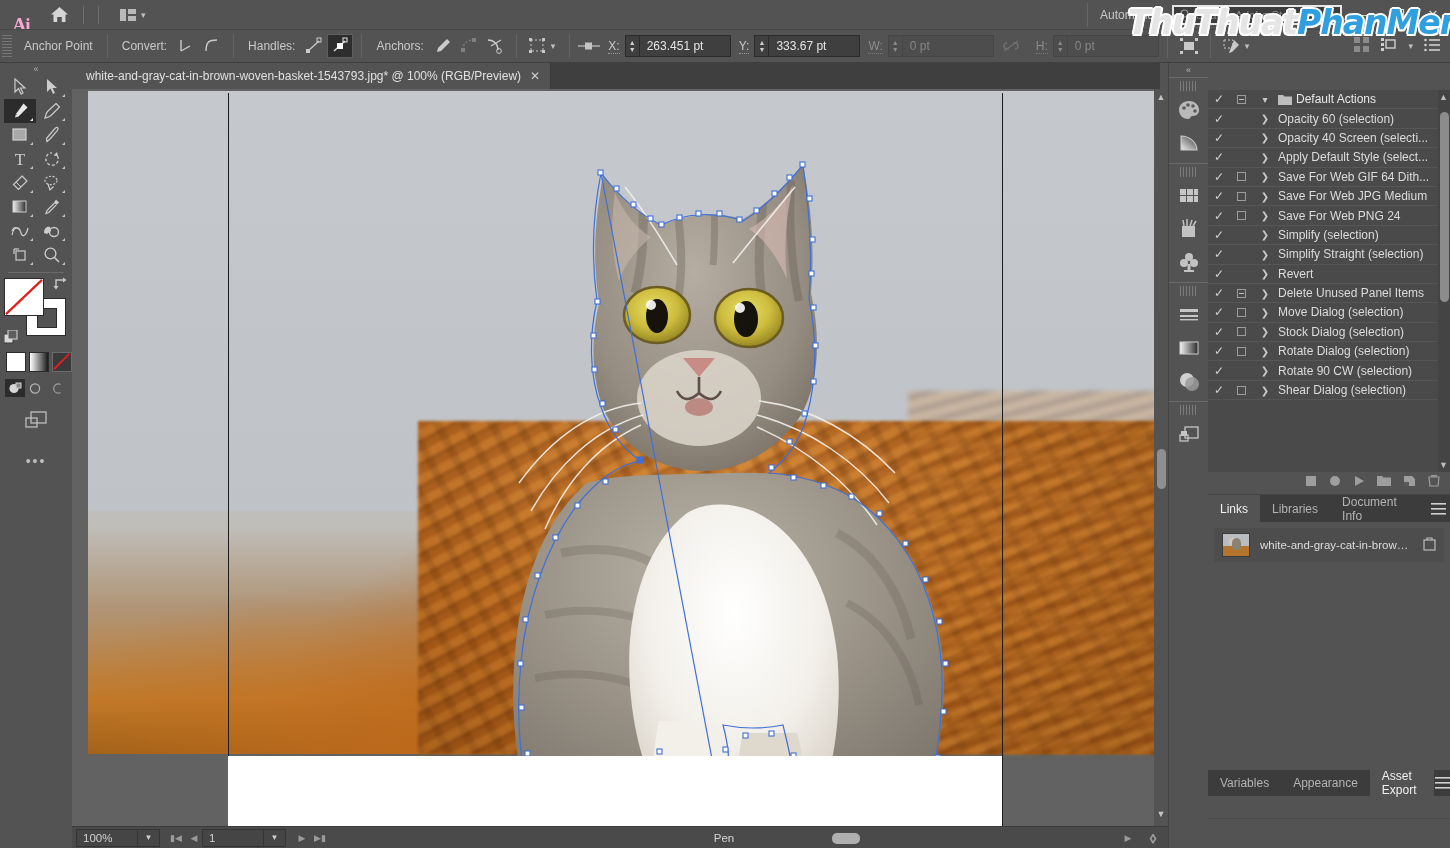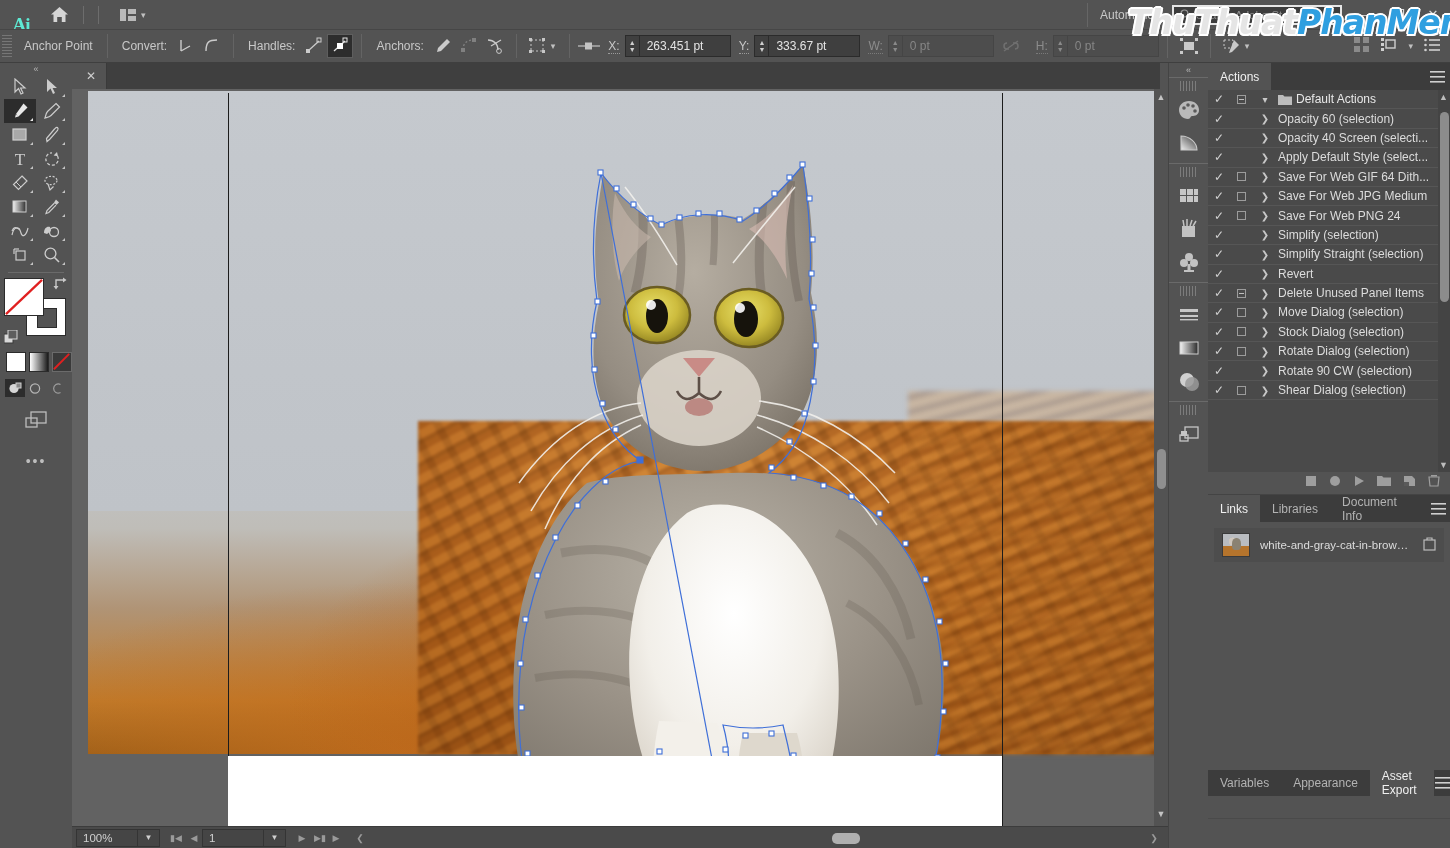--- a/index.html
+++ b/index.html
@@ -11,21 +11,21 @@
     font-size:12px;
     -webkit-font-smoothing:antialiased;
   }
   .app { position:relative; width:1450px; height:848px; }
 
   
   .menubar {
     position:absolute; left:0; top:0; width:1450px; height:29px;
     background:#535353; display:flex; align-items:center;
   }
-  .ai-logo { width:42px; text-align:center; color:#5eead4; font-weight:bold; font-size:19px;
+  .ai-logo { width:42px; text-align:center; color:#f9a8d4; font-weight:bold; font-size:19px;
              font-family:"Liberation Serif", serif; letter-spacing:-1px;margin-top:20px; }
   .home-icon { width:34px; display:flex; align-items:center; justify-content:center; }
   .vsep { width:1px; height:18px; background:#6d6d6d; margin:0 7px; }
   .menu-items { display:flex; align-items:center; gap:0px; }
   .menu-item { padding:4px 11px; color:#d6d6d6; font-size:12.5px; cursor:default; }
   .arrange-box { display:flex; align-items:center; gap:5px; padding:2px 6px; margin-left:8px;}
   .sq-grid { display:inline-block; width:16px; height:12px; position:relative; }
   .sq-grid i { position:absolute; background:#b9b9b9; display:block; }
   .chev { font-size:9px; color:#c0c0c0; }
   .topright { position:absolute; right:0; top:0; height:29px; display:flex; align-items:center; }
@@ -600,20 +600,21 @@
       <svg width="28" height="22" viewBox="0 0 28 22">
           <rect x="9" y="3" width="15" height="11" fill="none" stroke="#bdbdbd" stroke-width="1.3"></rect>
           <rect x="4" y="9" width="11" height="9" fill="none" stroke="#bdbdbd" stroke-width="1.3"></rect>
         </svg>
     </div>
     <div class="dots">•••</div>
   </div>
 
   <div class="tabstrip">
     <div class="doctab">
+      <span>white-and-gray-cat-in-brown-woven-basket-1543793.jpg* @ 100% (RGB/Preview)</span>
       <span class="x">✕</span>
     </div>
   </div>
 
   <div class="canvas-wrap">
     <div class="photo">
       <div class="wallshade"></div>
       <div class="basket"></div>
       <div class="basket2"></div>
 
@@ -791,20 +792,21 @@
     <div class="sb-nav">
       <span class="navb">▮◀</span>
       <span class="navb">◀</span>
     </div>
     <div class="sb-page">1</div>
     <div class="sb-drop">▼</div>
     <div class="sb-nav">
       <span class="navb">▶</span>
       <span class="navb">▶▮</span>
     </div>
+    <div class="sb-tool">Pen</div>
     <div class="sb-right">
       <span class="navb">▶</span>
       <span class="navb">❮</span>
     </div>
     <div class="hthumb"></div>
     <span class="navb" style="position:absolute;right:6px">❯</span>
   </div>
 
   <div class="icondock">
     <div class="dk-head">«</div>
@@ -893,30 +895,20 @@
             <rect x="7" y="3" width="13" height="11" fill="none" stroke="#c6c6c6" stroke-width="1.3"></rect>
             <rect x="3" y="7" width="6" height="5" fill="#c6c6c6"></rect>
             <rect x="2" y="11" width="8" height="6" fill="none" stroke="#c6c6c6" stroke-width="1.3"></rect>
           </svg>
       </div>
     </div>
   </div>
 
   <div class="rightpanels">
 
-    <div class="paneltabs">
-      <div class="ptab active">Actions</div>
-      <div class="phamburger">
-        <svg width="15" height="12" viewBox="0 0 15 12">
-            <rect y="0" width="15" height="1.6" fill="#cfcfcf"></rect>
-            <rect y="5" width="15" height="1.6" fill="#cfcfcf"></rect>
-            <rect y="10" width="15" height="1.6" fill="#cfcfcf"></rect>
-          </svg>
-      </div>
-    </div>
 
     <div class="actions-list">
       <div class="arow group">
         <span class="acheck">✓</span>
         <span class="abox">
             <span class="sq minus"></span>
           </span>
         <span class="aarrow">▾</span>
         <span class="afolder">
           <svg width="14" height="11" viewBox="0 0 14 11">

